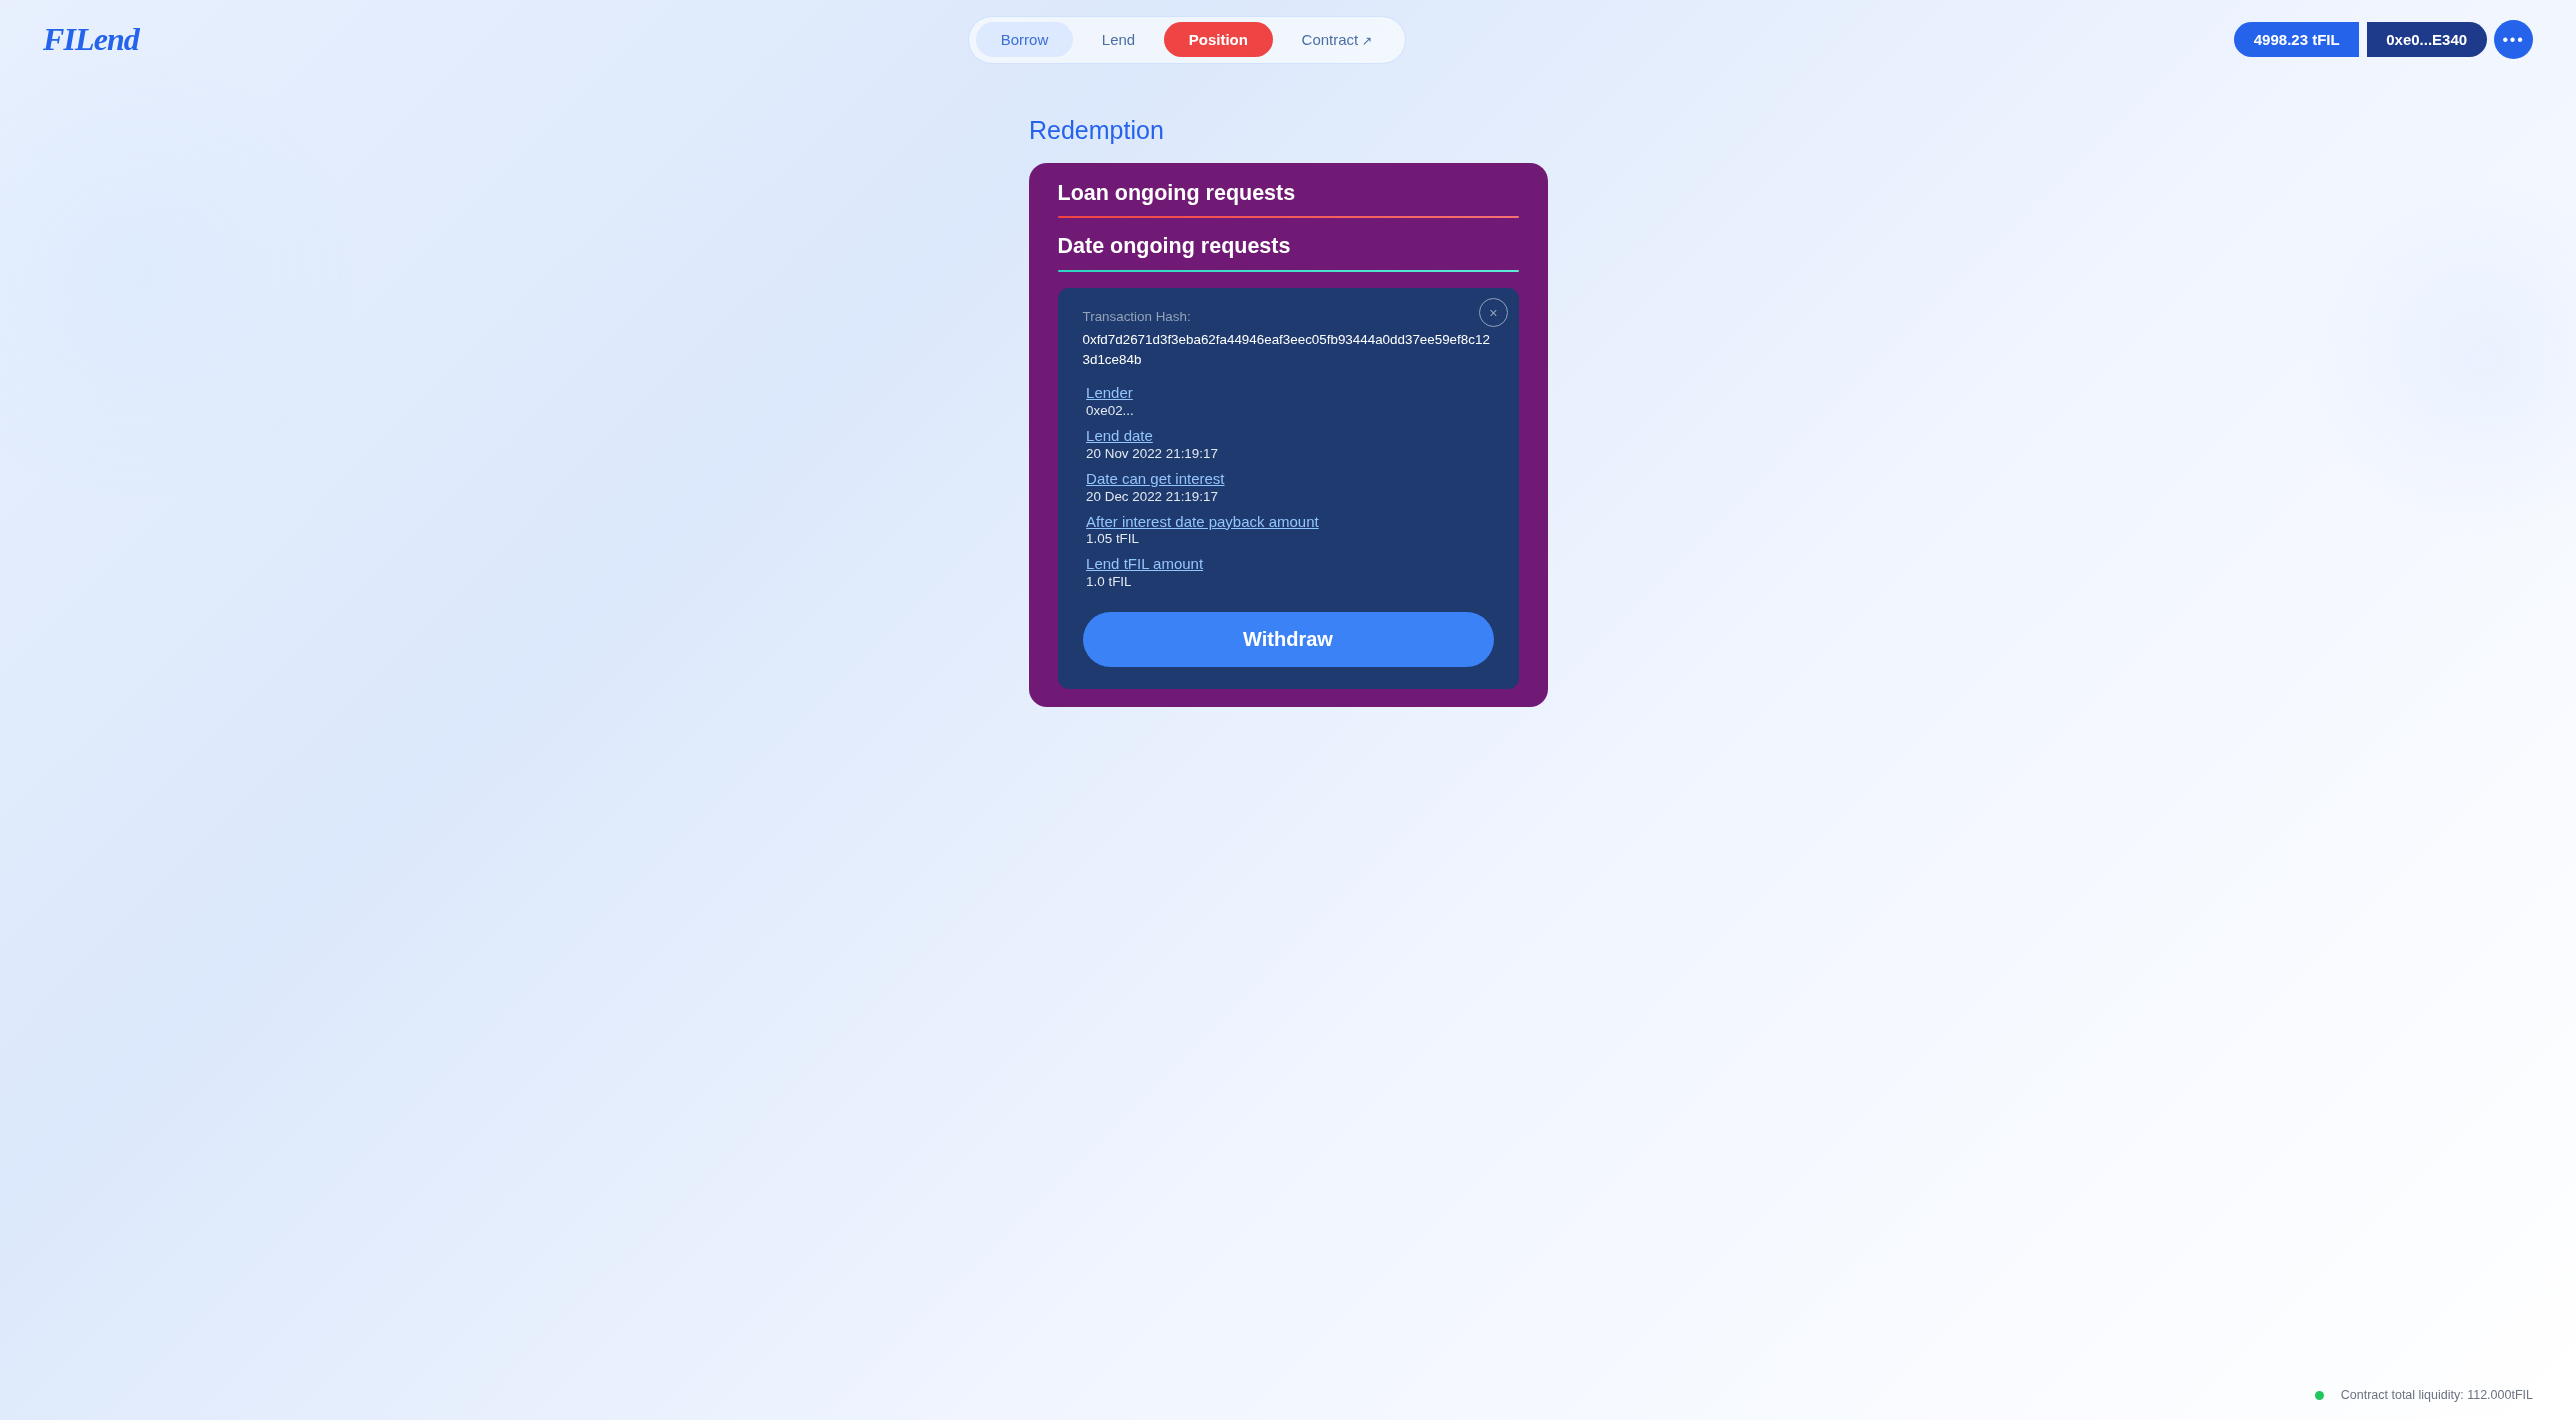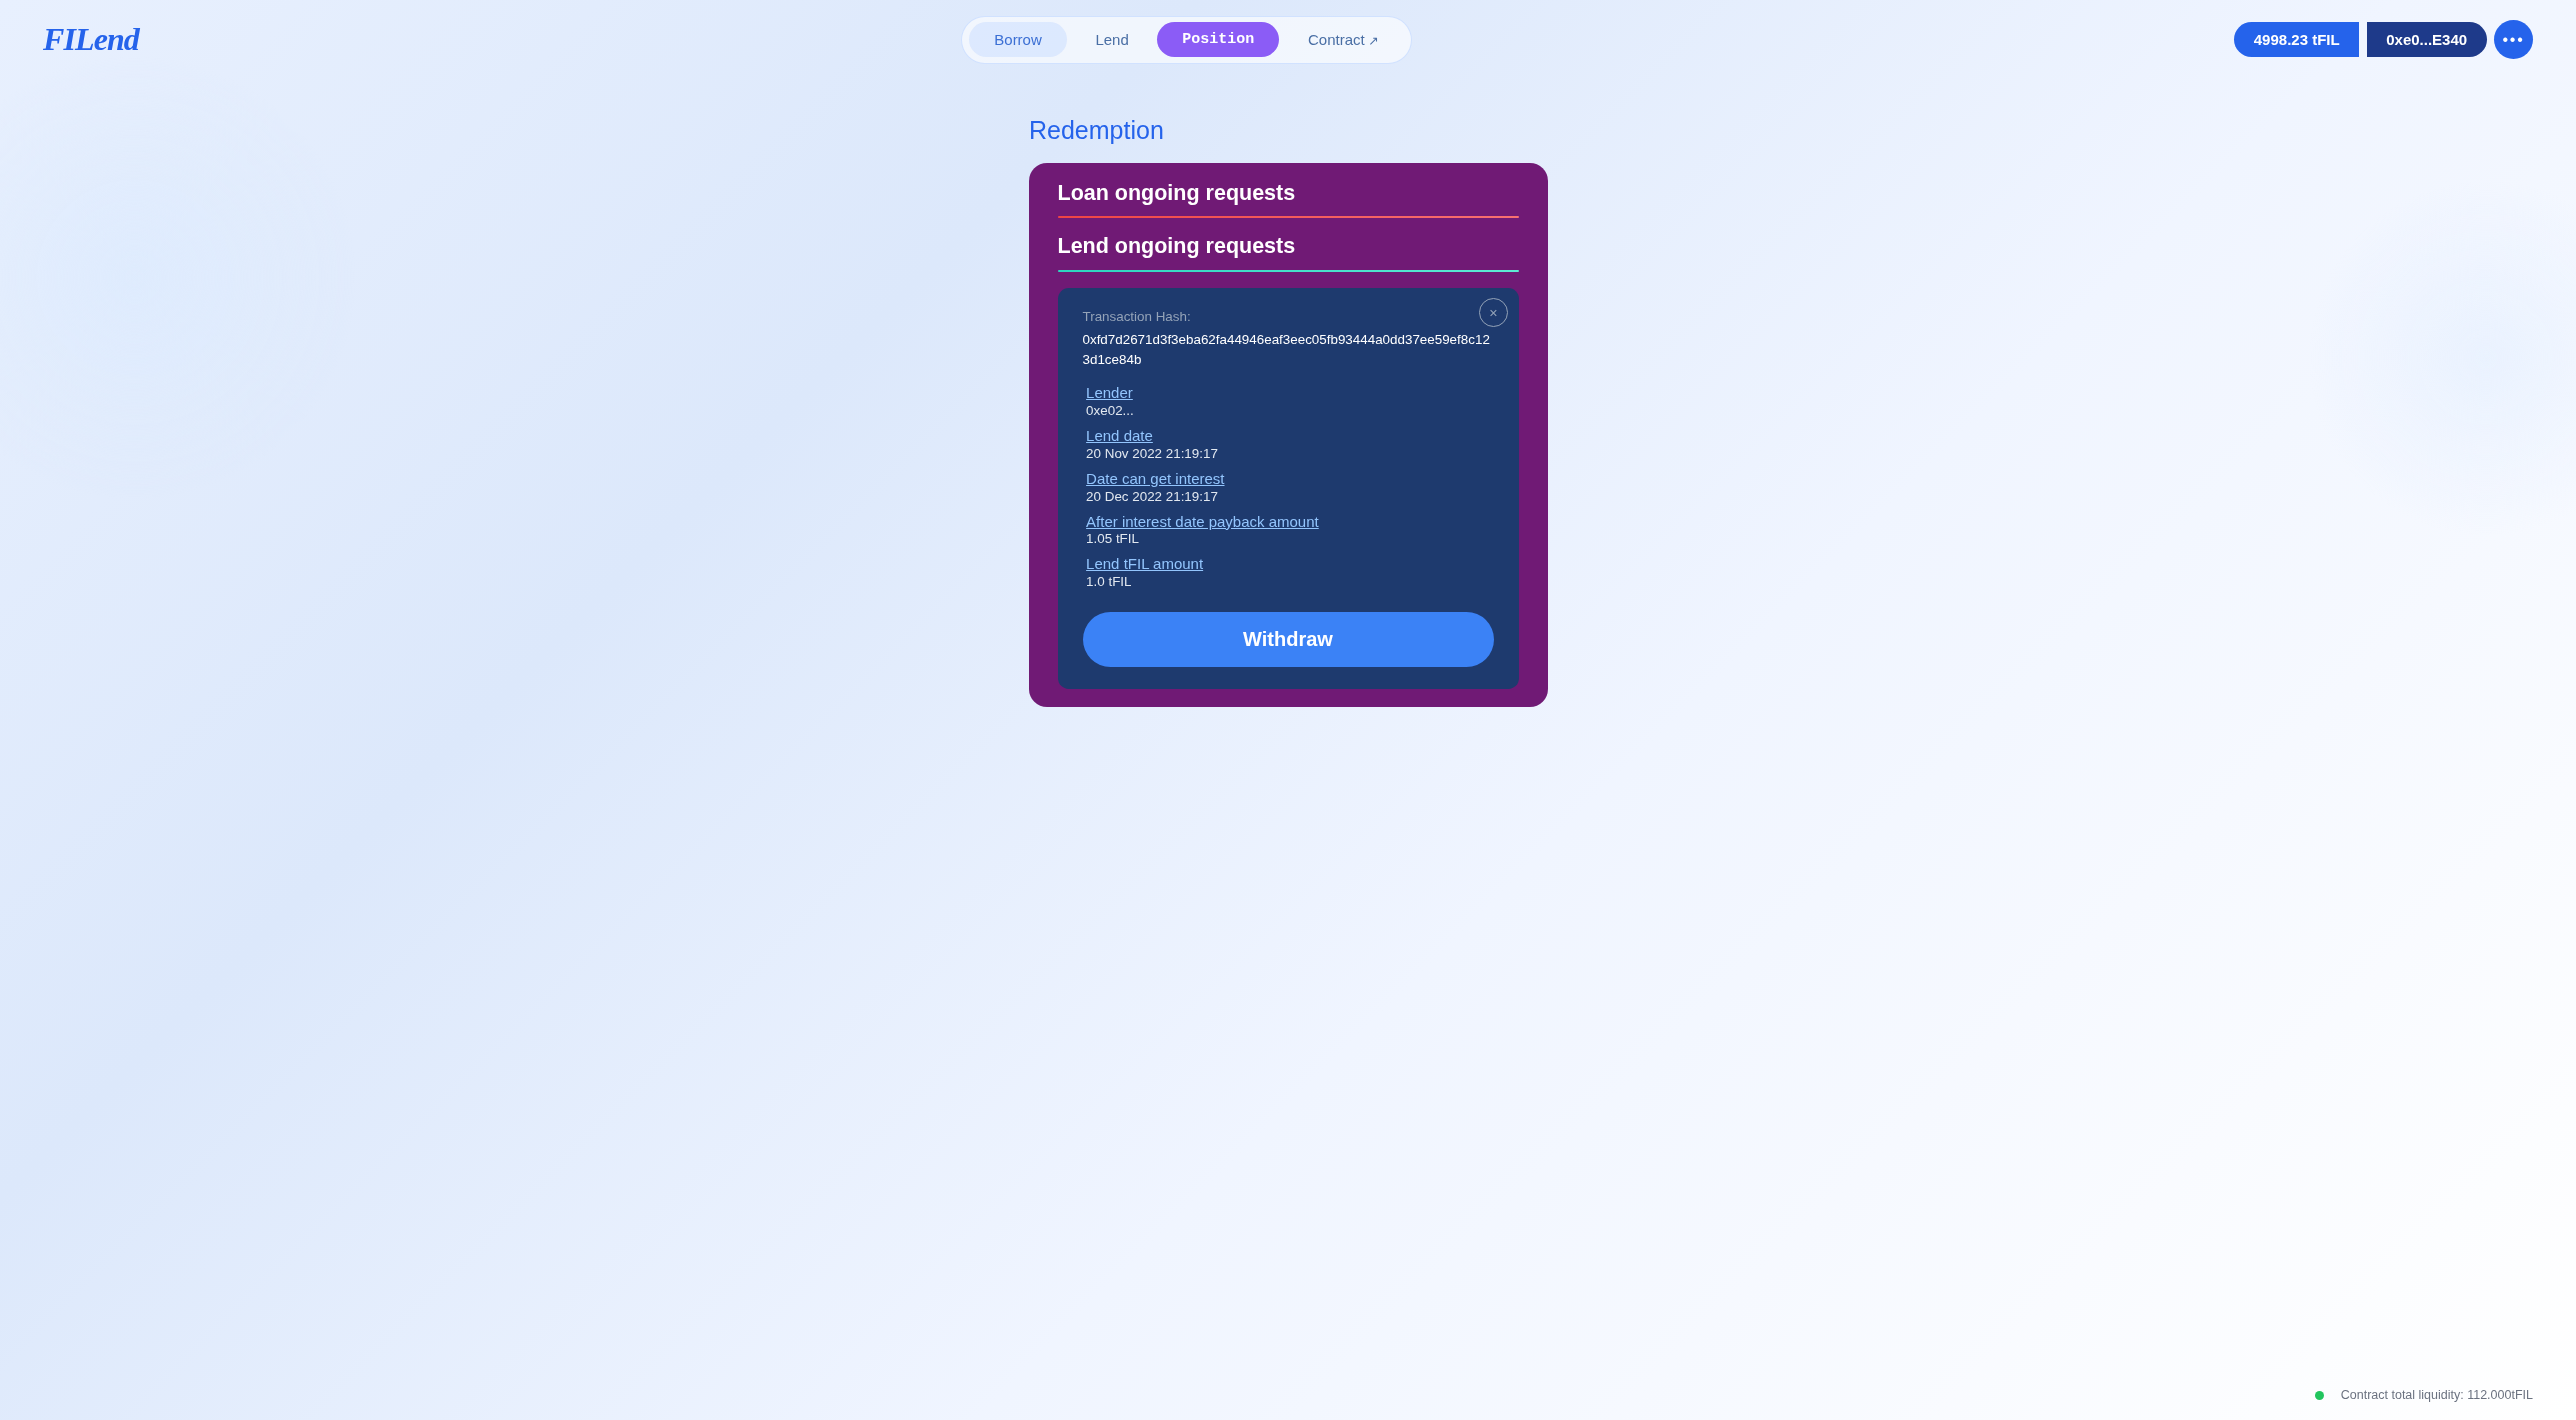--- a/index.html
+++ b/index.html
@@ -43,24 +43,23 @@
       padding: 9px 25px;
       border-radius: 45px;
       font-size: 15px;
       cursor: pointer;
       color: #4a6fa5;
       font-weight: 500;
       transition: all 0.2s;
     }
 
     .nav-item.active {
-      background: #8b5cf6;
+      background: #ef4444;
       color: #ffffff;
       font-weight: 600;
-      font-family: Liberation Mono, monospace;
     }
 
     .nav-item.borrow {
       background: rgba(200,220,255,0.5);
       color: #3b6fd4;
     }
 
     .nav-item.lend {
       color: #4a6fa5;
     }
@@ -300,21 +299,21 @@
   </div>
 </header>
 
 <main class="main">
   <h1 class="page-title">Redemption</h1>
 
   <div class="card">
     <div class="card-section-title">Loan ongoing requests</div>
     <div class="card-divider-red"></div>
 
-    <div class="card-section-title">Lend ongoing requests</div>
+    <div class="card-section-title">Date ongoing requests</div>
     <div class="card-divider-teal"></div>
 
     <div class="popup">
       <button class="popup-close">×</button>
 
       <div class="tx-label">Transaction Hash:</div>
       <div class="tx-hash">0xfd7d2671d3f3eba62fa44946eaf3eec05fb93444a0dd37ee59ef8c123d1ce84b</div>
 
       <div class="lend-info">
         <div class="info-label">Lender</div>

